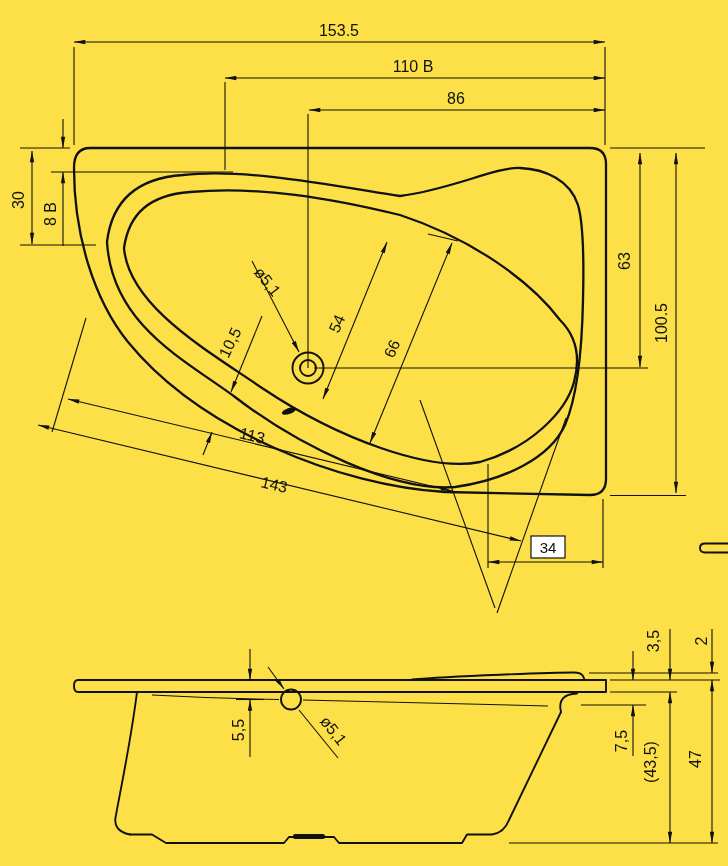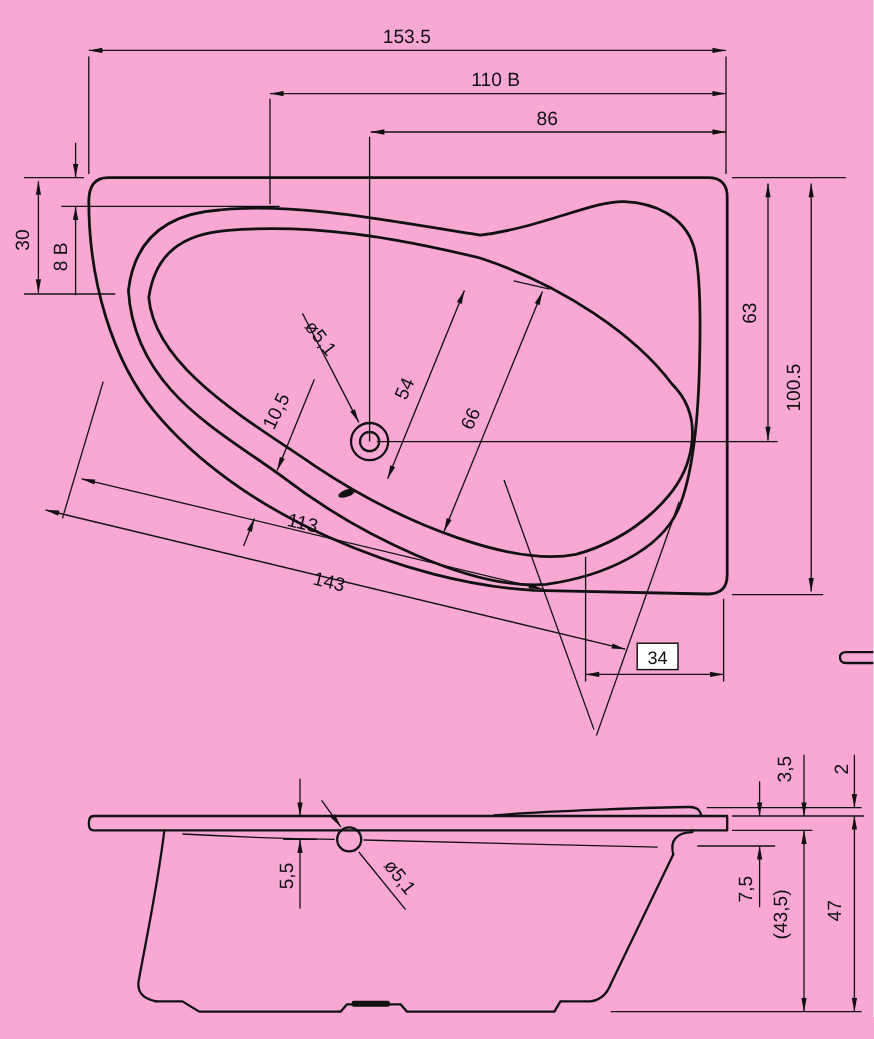--- a/index.html
+++ b/index.html
@@ -1,16 +1,16 @@
 <!DOCTYPE html>
 <html><head>
 <meta charset="utf-8">
 <style>
   html,body{margin:0;padding:0;background:#ffffff;}
-  .stage{position:relative;width:728px;height:866px;background:#f9a8d4;overflow:hidden;
+  .stage{position:relative;width:728px;height:866px;background:#fde047;overflow:hidden;
          font-family:"Liberation Sans",sans-serif;}
   svg{display:block;}
   .main{fill:none;stroke:#111111;stroke-width:2.3;stroke-linecap:round;stroke-linejoin:round;}
   .mid {fill:none;stroke:#111111;stroke-width:1.9;stroke-linecap:round;stroke-linejoin:round;}
   .thin{fill:none;stroke:#111111;stroke-width:1.1;stroke-linecap:butt;}
   .dimline{fill:none;stroke:#111111;stroke-width:1.1;}
   text{font-family:"Liberation Sans",sans-serif;font-size:16px;fill:#111111;}
   .boxed{font-size:15px;}
 </style>
 </head>

